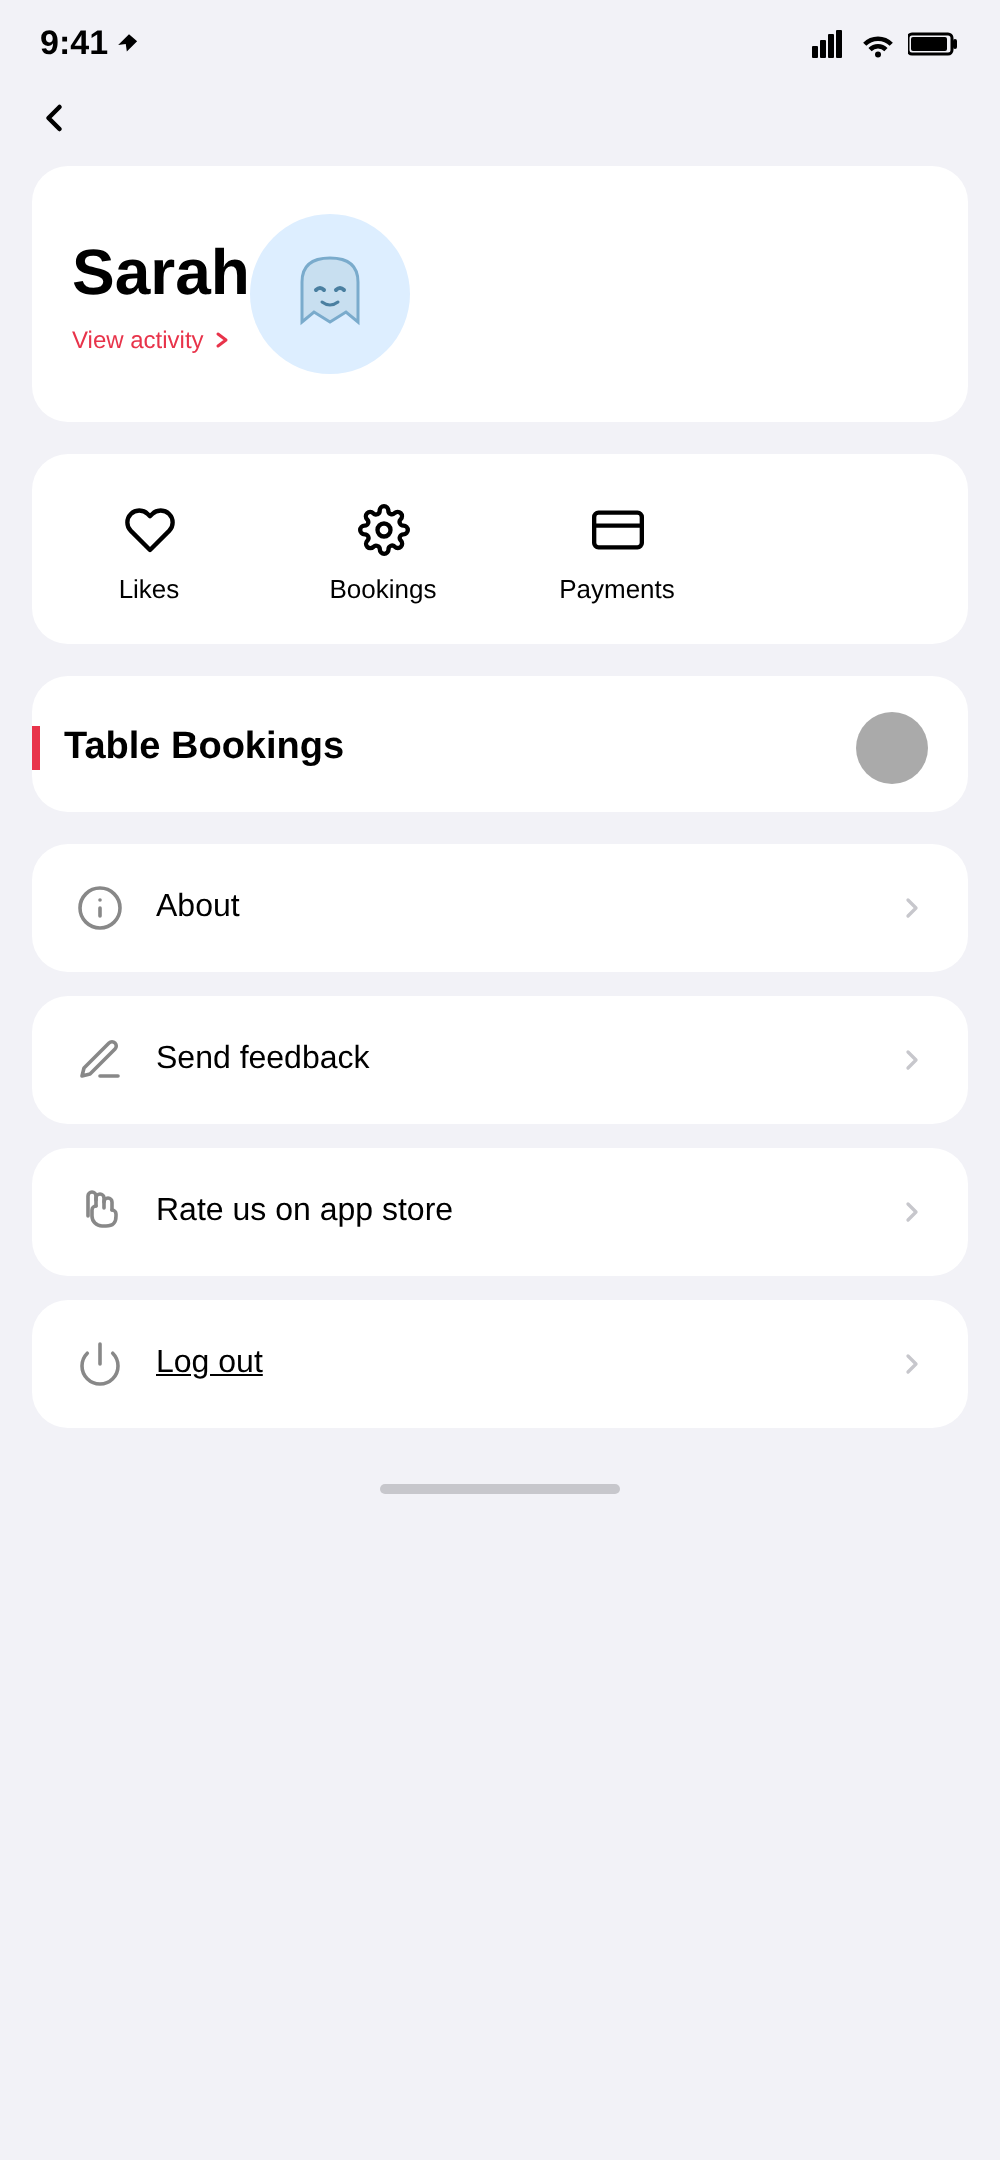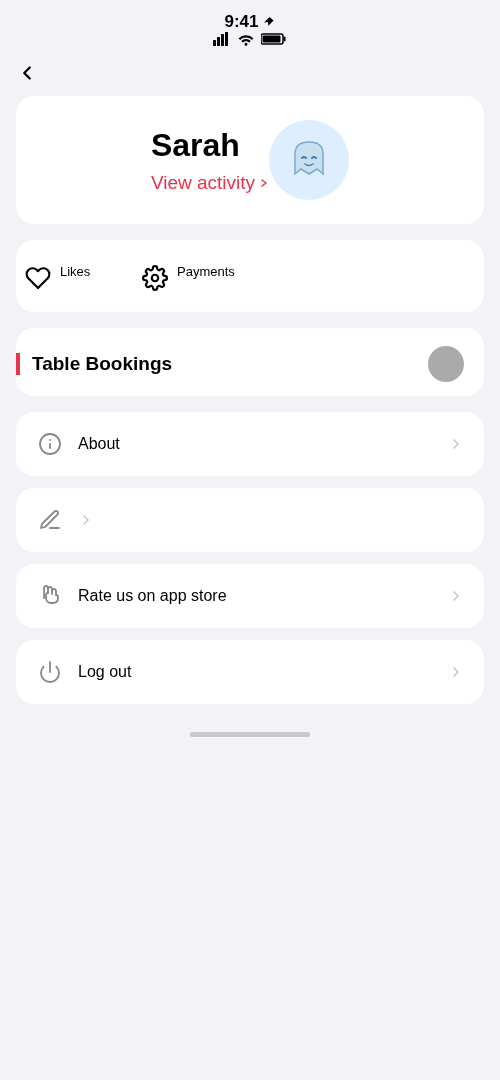--- a/index.html
+++ b/index.html
@@ -12,21 +12,20 @@
       overflow-x: hidden;
     }
 
     
     .status-bar {
       display: flex;
       justify-content: space-between;
       align-items: center;
       padding: 12px 20px 8px 20px;
       background: #f2f2f7;
-      flex-direction: column;
     }
     .status-time {
       font-size: 17px;
       font-weight: 600;
       color: #000;
       display: flex;
       align-items: center;
       gap: 4px;
     }
     .status-icons {
@@ -44,32 +43,32 @@
       height: 22px;
     }
 
     
     .profile-card {
       margin: 4px 16px 16px 16px;
       background: #fff;
       border-radius: 18px;
       padding: 24px 20px;
       display: flex;
-      justify-content: center;
+      justify-content: flex-start;
       align-items: center;
     }
     .profile-name {
       font-size: 32px;
       font-weight: 700;
       color: #000;
       margin-bottom: 8px;
     }
     .view-activity {
       color: #e8334a;
-      font-size: 19px;
+      font-size: 12px;
       font-weight: 500;
       display: flex;
       align-items: center;
       gap: 4px;
     }
     .profile-avatar {
       width: 80px;
       height: 80px;
       background: #ddeeff;
       border-radius: 50%;
@@ -82,22 +81,22 @@
     .quick-actions {
       margin: 0 16px 16px 16px;
       background: #fff;
       border-radius: 18px;
       display: grid;
       grid-template-columns: repeat(4, 1fr);
       padding: 8px 0;
     }
     .action-item {
       display: flex;
-      flex-direction: row;
-      align-items: flex-start;
+      flex-direction: column;
+      align-items: center;
       padding: 16px 8px 12px 8px;
       gap: 8px;
       cursor: pointer;
     }
     .action-icon {
       width: 28px;
       height: 28px;
       display: flex;
       align-items: center;
       justify-content: center;
@@ -259,23 +258,32 @@
   </div>
 
 
   <div class="action-item">
     <div class="action-icon">
       <svg width="26" height="26" viewBox="0 0 24 24" fill="none" stroke="#000" stroke-width="2" stroke-linecap="round" stroke-linejoin="round">
         <circle cx="12" cy="12" r="3"></circle>
         <path d="M19.4 15a1.65 1.65 0 00.33 1.82l.06.06a2 2 0 010 2.83 2 2 0 01-2.83 0l-.06-.06a1.65 1.65 0 00-1.82-.33 1.65 1.65 0 00-1 1.51V21a2 2 0 01-4 0v-.09A1.65 1.65 0 009 19.4a1.65 1.65 0 00-1.82.33l-.06.06a2 2 0 01-2.83-2.83l.06-.06A1.65 1.65 0 004.68 15a1.65 1.65 0 00-1.51-1H3a2 2 0 010-4h.09A1.65 1.65 0 004.6 9a1.65 1.65 0 00-.33-1.82l-.06-.06a2 2 0 012.83-2.83l.06.06A1.65 1.65 0 009 4.68a1.65 1.65 0 001-1.51V3a2 2 0 014 0v.09a1.65 1.65 0 001 1.51 1.65 1.65 0 001.82-.33l.06-.06a2 2 0 012.83 2.83l-.06.06A1.65 1.65 0 0019.4 9a1.65 1.65 0 001.51 1H21a2 2 0 010 4h-.09a1.65 1.65 0 00-1.51 1z"></path>
       </svg>
     </div>
+    <span class="action-label">Bookings</span>
+  </div>
+
+  <div class="action-item">
+    <div class="action-icon">
+      <svg width="26" height="26" viewBox="0 0 24 24" fill="none" stroke="#000" stroke-width="2" stroke-linecap="round" stroke-linejoin="round">
+        <rect x="1" y="4" width="22" height="16" rx="2" ry="2"></rect>
+        <line x1="1" y1="10" x2="23" y2="10"></line>
+      </svg>
+    </div>
     <span class="action-label">Payments</span>
   </div>
-
 </div>
 
 <div class="section-card">
   <div style="display:flex; justify-content:flex-start; align-items:center; padding: 18px 20px 14px 0;">
     <div class="section-header-inner">
       <span class="section-title">Table Bookings</span>
     </div>
     <button class="toggle-btn"></button>
   </div>
 
@@ -299,20 +307,21 @@
 </div>
 
 <div class="standalone-card">
   <div class="menu-item" style="border-top:none;">
     <div class="menu-item-icon">
       <svg width="24" height="24" viewBox="0 0 24 24" fill="none" stroke="#888" stroke-width="1.8" stroke-linecap="round" stroke-linejoin="round">
         <path d="M12 20h9"></path>
         <path d="M16.5 3.5a2.121 2.121 0 013 3L7 19l-4 1 1-4L16.5 3.5z"></path>
       </svg>
     </div>
+    <span class="menu-item-label">Send feedback</span>
     <svg class="chevron" width="16" height="16" viewBox="0 0 24 24" fill="none" stroke="#c7c7cc" stroke-width="2.5" stroke-linecap="round" stroke-linejoin="round">
       <path d="M9 18l6-6-6-6"></path>
     </svg>
   </div>
 </div>
 
 <div class="standalone-card">
   <div class="menu-item" style="border-top:none;">
     <div class="menu-item-icon">
       <svg width="24" height="24" viewBox="0 0 24 24" fill="none" stroke="#888" stroke-width="1.8" stroke-linecap="round" stroke-linejoin="round">
@@ -323,21 +332,21 @@
       </svg>
     </div>
     <span class="menu-item-label">Rate us on app store</span>
     <svg class="chevron" width="16" height="16" viewBox="0 0 24 24" fill="none" stroke="#c7c7cc" stroke-width="2.5" stroke-linecap="round" stroke-linejoin="round">
       <path d="M9 18l6-6-6-6"></path>
     </svg>
   </div>
 </div>
 
 <div class="standalone-card">
-  <div class="menu-item" style="border-top:none;">
+  <div class="menu-item" style="border-top:none;text-decoration:underline;">
     <div class="menu-item-icon">
       <svg width="24" height="24" viewBox="0 0 24 24" fill="none" stroke="#888" stroke-width="1.8" stroke-linecap="round" stroke-linejoin="round">
         <path d="M18.36 6.64A9 9 0 1 1 5.64 6.64"></path>
         <line x1="12" y1="2" x2="12" y2="12"></line>
       </svg>
     </div>
     <span class="menu-item-label">Log out</span>
     <svg class="chevron" width="16" height="16" viewBox="0 0 24 24" fill="none" stroke="#c7c7cc" stroke-width="2.5" stroke-linecap="round" stroke-linejoin="round">
       <path d="M9 18l6-6-6-6"></path>
     </svg>

